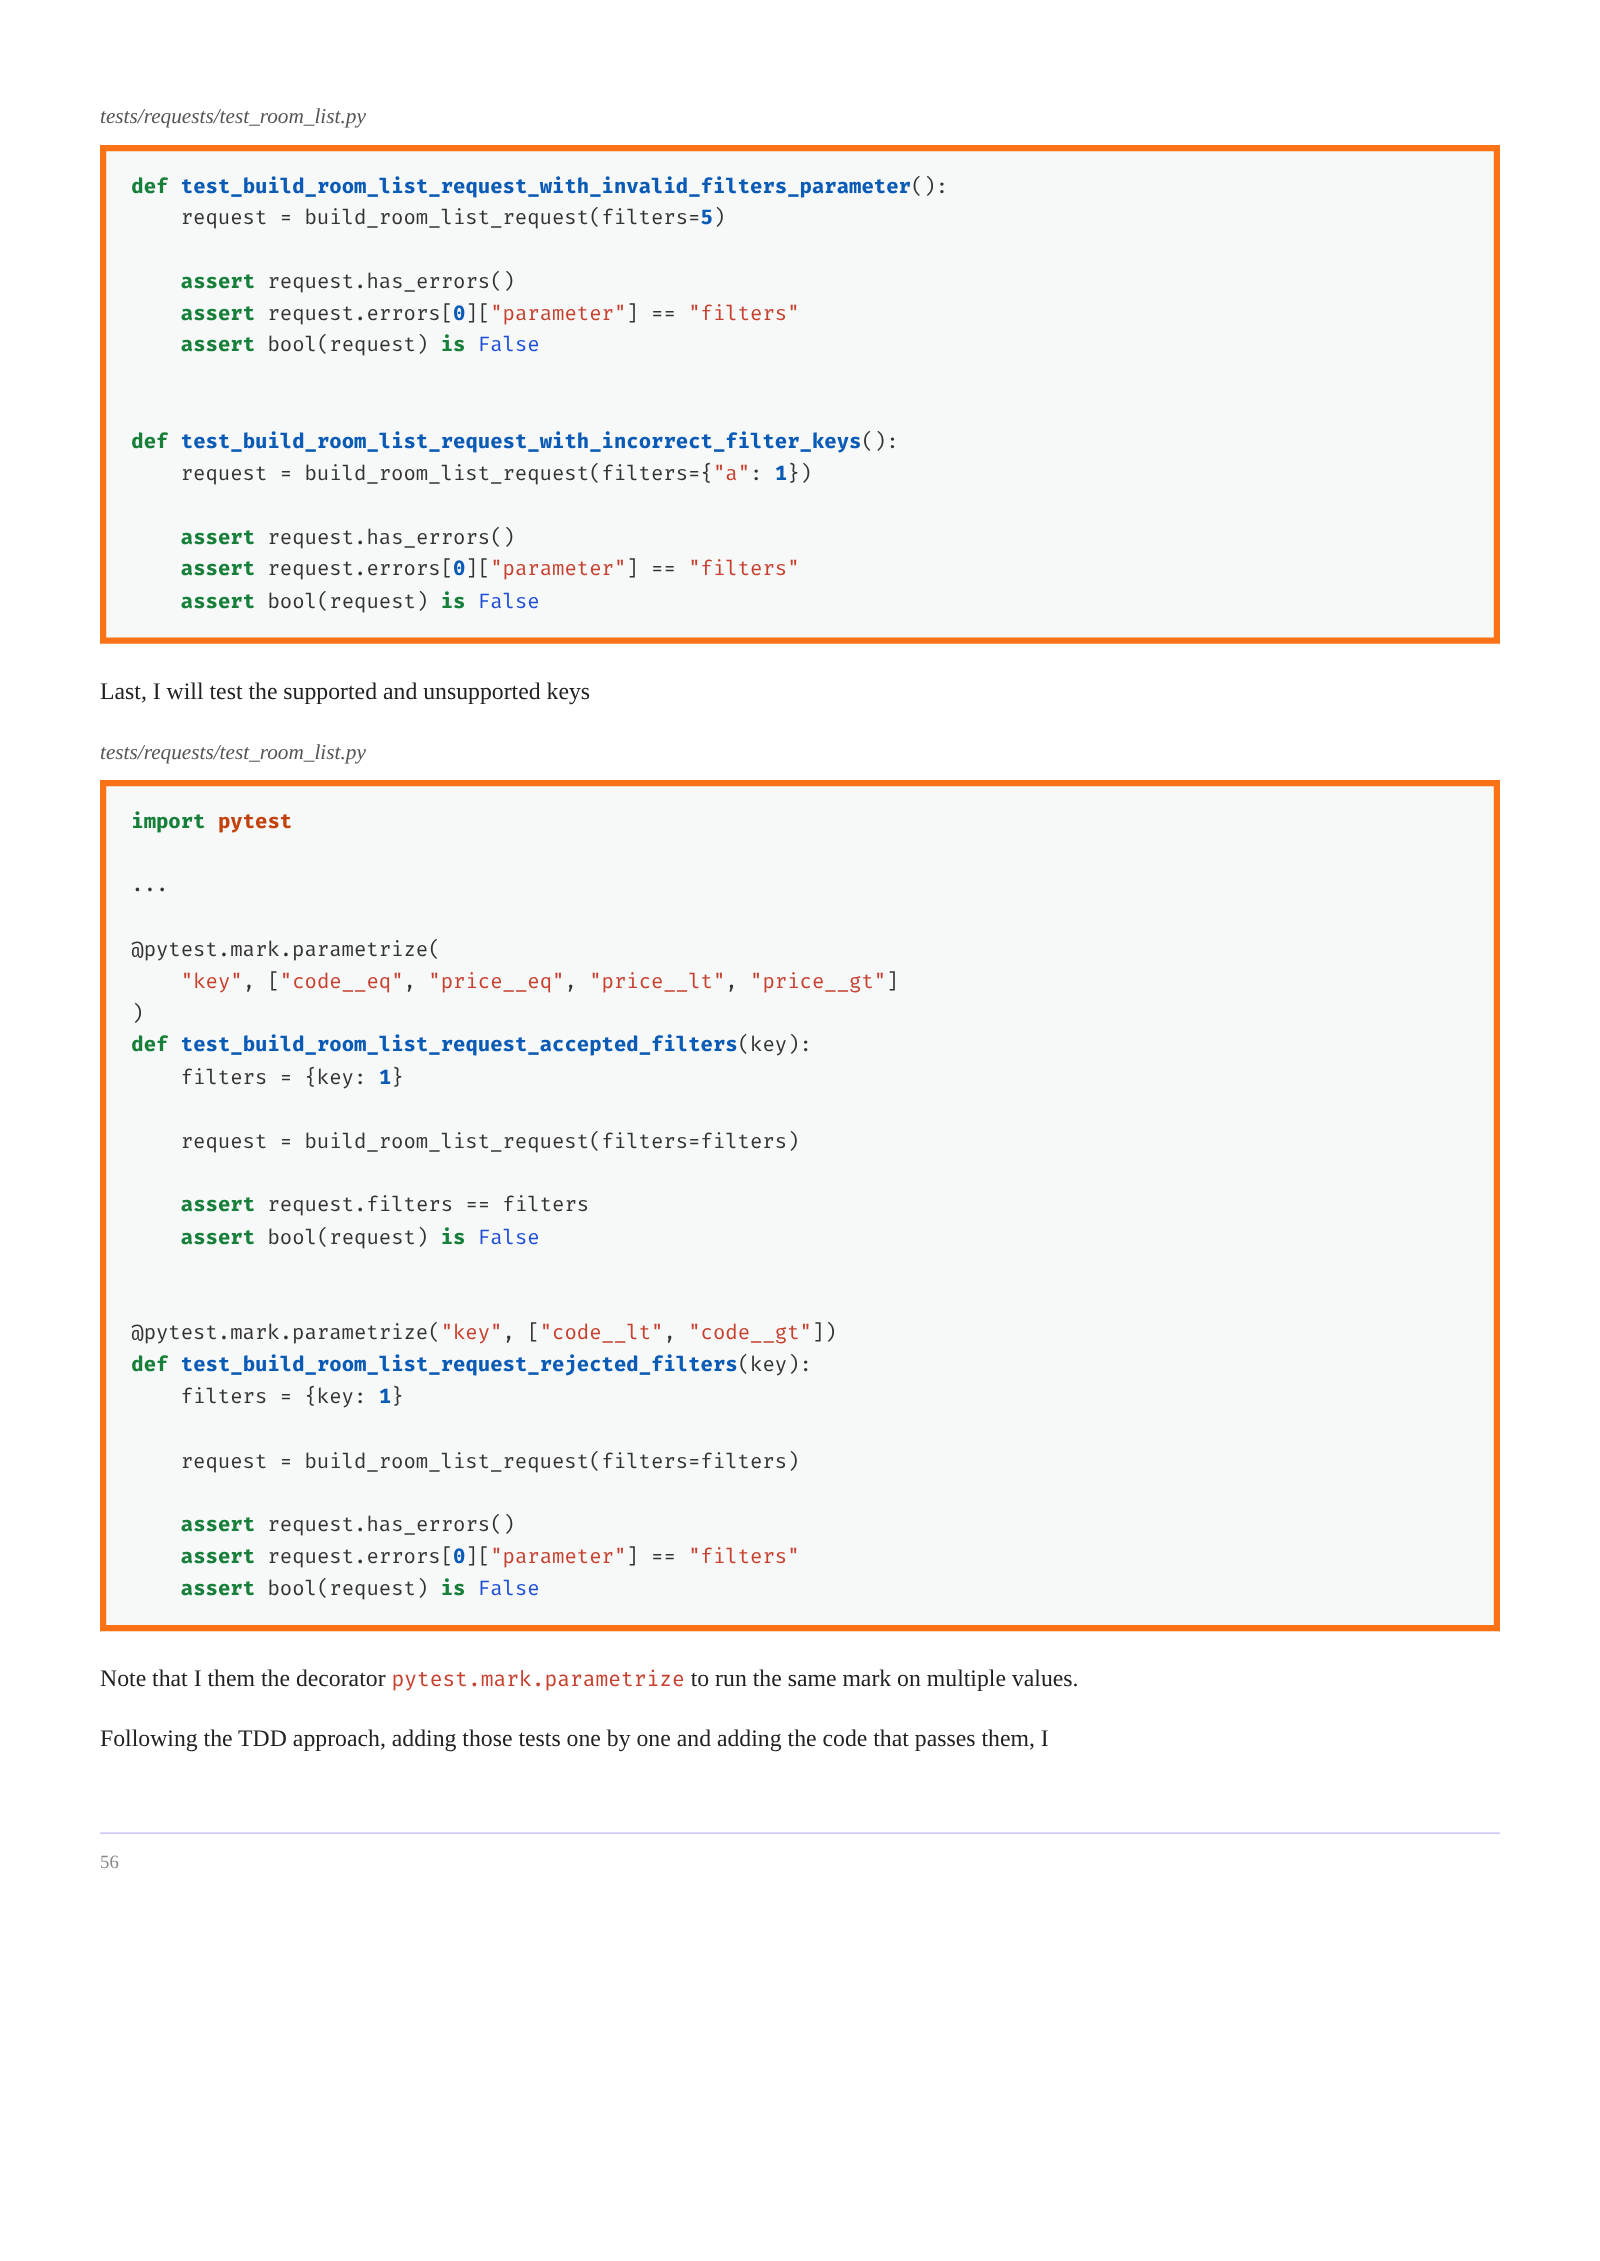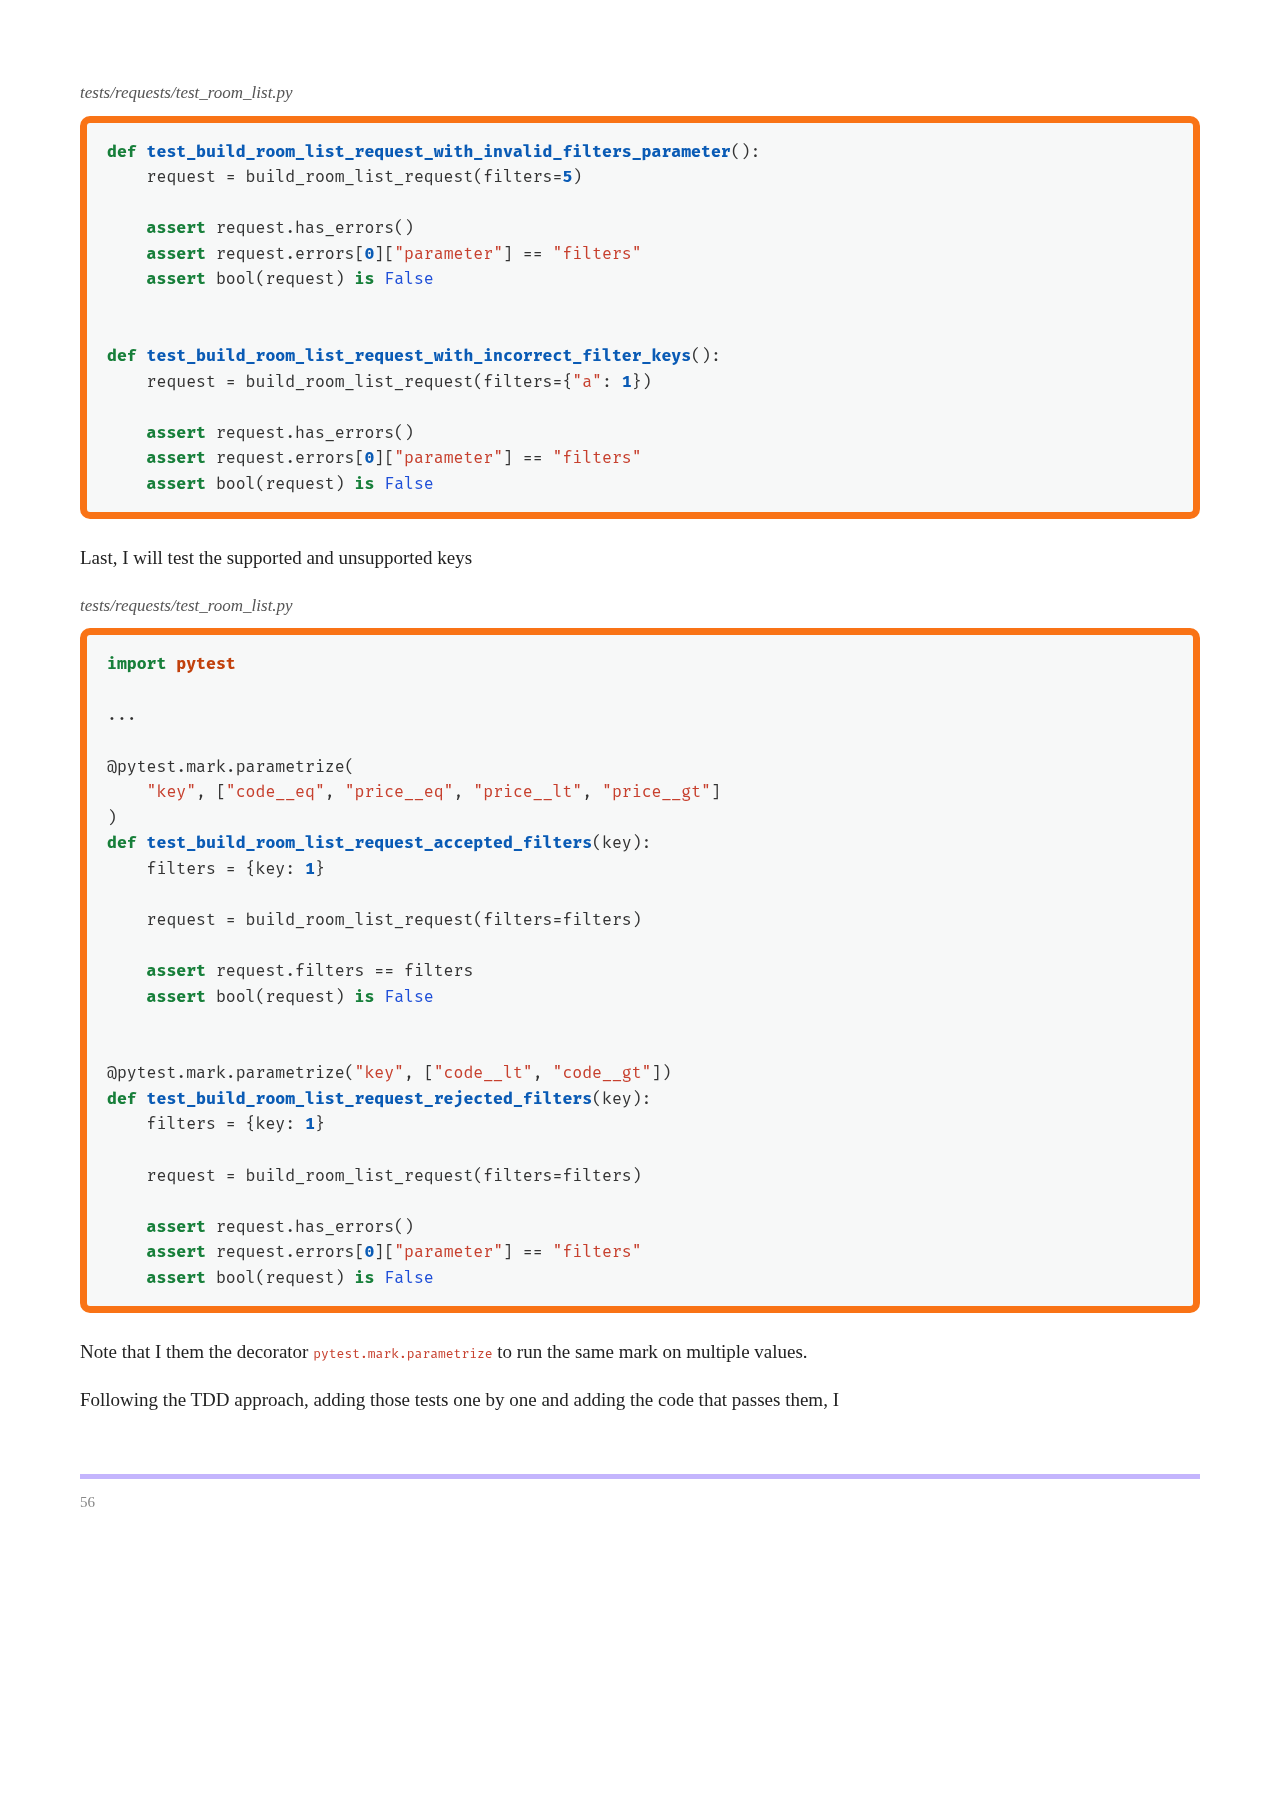--- a/index.html
+++ b/index.html
@@ -15,48 +15,48 @@
   .file-caption {
     font-style: italic;
     font-size: 17px;
     color: #555555;
     margin-bottom: 10px;
     margin-top: 20px;
     font-family: Liberation Serif, serif;
   }
   .code-block {
     background: #f7f8f8;
-    border: 7px solid #f97316;
-    border-radius: 10px;
+    border: 5px solid #f97316;
+    border-radius: 0;
     padding: 16px 20px;
     font-family: 'Fira Mono', 'DejaVu Sans Mono', Consolas, monospace;
     font-size: 16.5px;
     line-height: 1.55;
     white-space: pre;
     color: #333333;
     overflow-x: auto;
     margin-bottom: 24px;
   }
   .para {
     margin: 18px 0;
     font-size: 19px;
     line-height: 1.55;
     color: #222222;
   }
   .inline-code {
     font-family: 'Fira Mono', 'DejaVu Sans Mono', Consolas, monospace;
     color: #c7402e;
-    font-size: 13px;
+    font-size: 17px;
   }
   .page-number {
     color: #888888;
     font-size: 15px;
     margin-top: 60px;
     padding-top: 12px;
-    border-top: 5px solid #c4b5fd;
+    border-top: 1px solid #c4b5fd;
   }
   
   .tok-kw   { color: #177f3a; font-weight: bold; }   
   .tok-fn   { color: #0a5bb5; font-weight: bold; }   
   .tok-num  { color: #0a5bb5; font-weight: bold; }   
   .tok-bool { color: #1d4ed8; }                      
   .tok-str  { color: #c7402e; }                      
   .tok-mod  { color: #c2410c; font-weight: bold; }   
 </style>
 </head>

